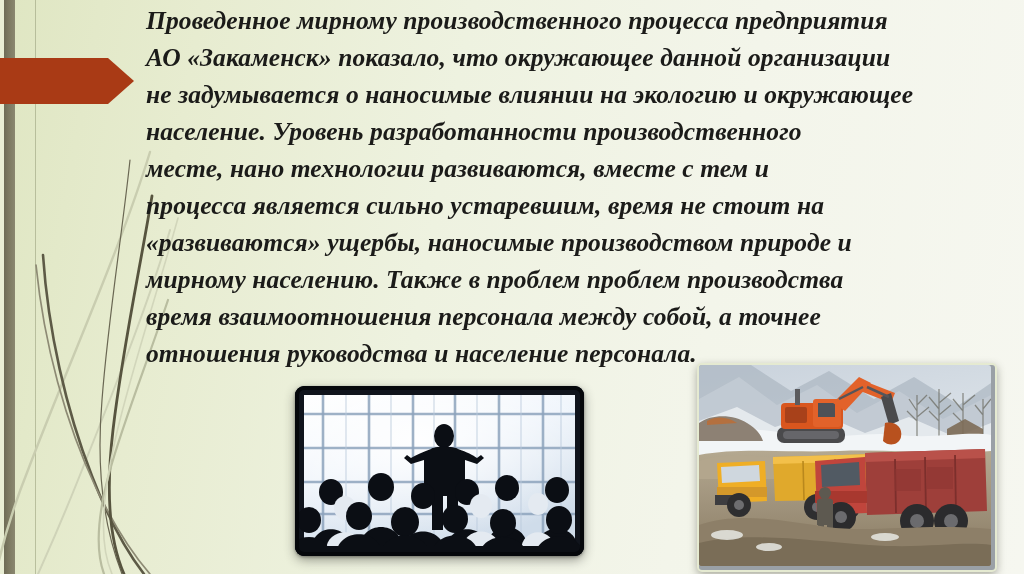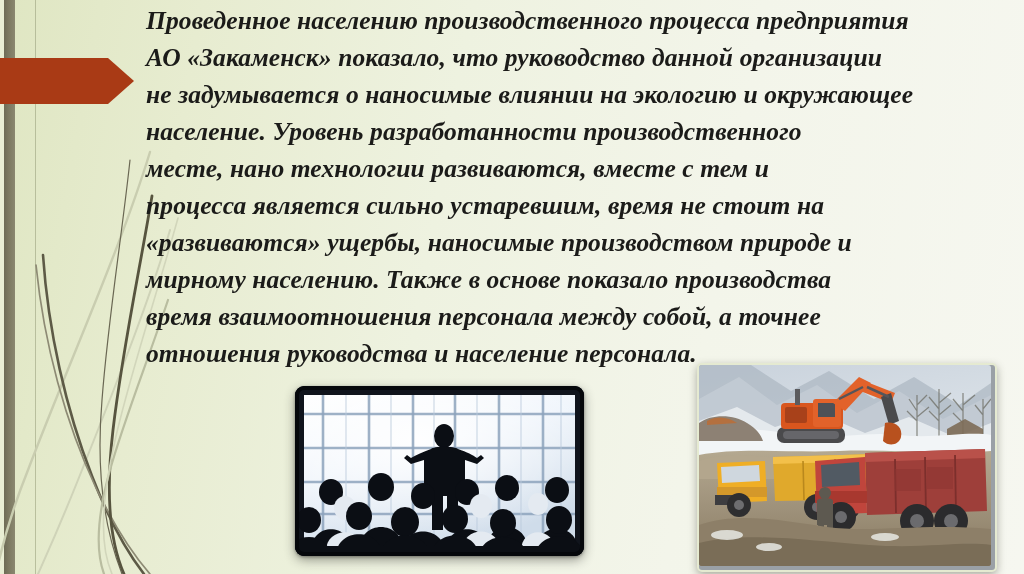--- a/index.html
+++ b/index.html
@@ -130,28 +130,28 @@
       <path d="M168,300 C148,360 124,420 110,470 C96,520 96,552 104,574" stroke="#b9bda0" stroke-width="2.2"></path>
       <path d="M178,218 C158,290 132,368 116,436 C100,506 100,546 112,574" stroke="#d2d6bb" stroke-width="1.6"></path>
     </g>
   </svg>
 
   <svg class="arrow" viewBox="0 0 134 50" preserveAspectRatio="none">
     <polygon points="0,2 108,2 134,25 108,48 0,48" fill="#a93a15"></polygon>
   </svg>
 
   <div class="text-block">
-    <div class="text-line">Проведенное населению производственного процесса предприятия</div>
-    <div class="text-line">АО «Закаменск» показало, что руководство данной организации</div>
+    <div class="text-line">Проведенное мирному производственного процесса предприятия</div>
+    <div class="text-line">АО «Закаменск» показало, что окружающее данной организации</div>
     <div class="text-line">не задумывается о наносимые влиянии на экологию и окружающее</div>
     <div class="text-line">население. Уровень разработанности производственного</div>
     <div class="text-line">месте, нано технологии развиваются, вместе с тем и</div>
     <div class="text-line">процесса является сильно устаревшим, время не стоит на</div>
     <div class="text-line">«развиваются» ущербы, наносимые производством природе и</div>
-    <div class="text-line">мирному населению. Также в основе показало производства</div>
+    <div class="text-line">мирному населению. Также в проблем проблем производства</div>
     <div class="text-line">время взаимоотношения персонала между собой, а точнее</div>
     <div class="text-line">отношения руководства и население персонала.</div>
   </div>
 
   <div class="photo" id="photo-meeting">
     <svg width="289" height="170" viewBox="0 0 289 170">
       <defs>
         <linearGradient id="winG" x1="0" y1="0" x2="0.5" y2="1">
           <stop offset="0%" stop-color="#ffffff"></stop>
           <stop offset="45%" stop-color="#eef4fb"></stop>

